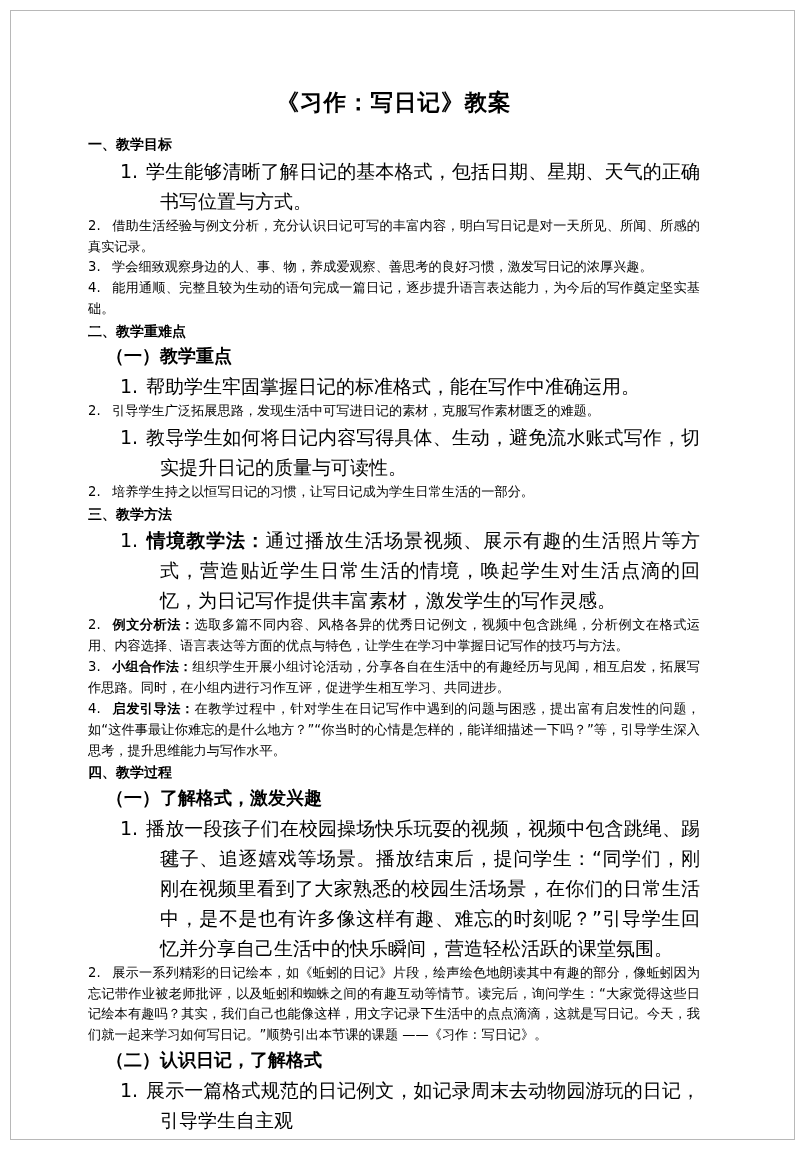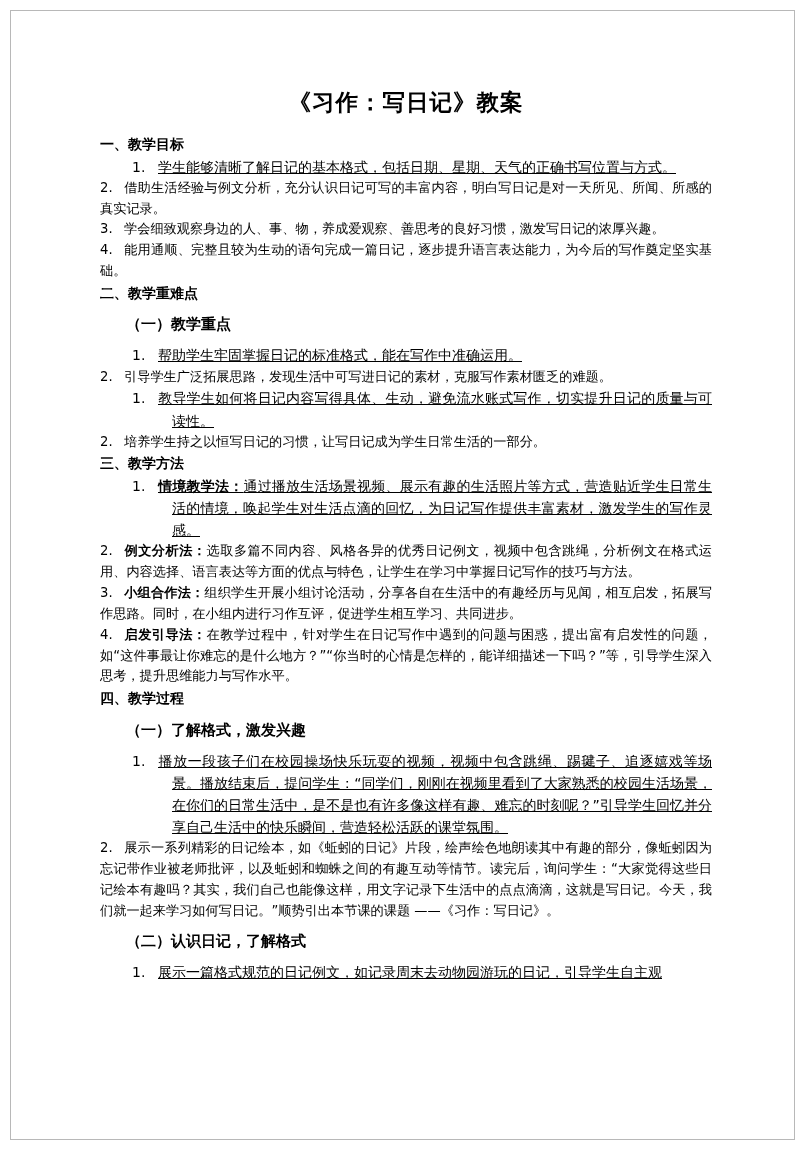--- a/index.html
+++ b/index.html
@@ -23,21 +23,21 @@
     position: absolute;
     left: 10px;
     top: 10px;
     right: 10px;
     bottom: 10px;
     border: 1px solid #b8b8b8;
     pointer-events: none;
   }
   .content {
     position: absolute;
-    left: 100px;
+    left: 88px;
     top: 88px;
     width: 612px;
     color: #000;
   }
   .doc-title {
     text-align: center;
     font-family: "DejaVu Serif", "Liberation Serif", serif;
     font-size: 22.5px;
     font-weight: 700;
     letter-spacing: 1px;
@@ -58,41 +58,40 @@
     margin: 0;
     padding-left: 0;
     text-indent: 0;
   }
   .num-flat .n {
     display: inline-block;
     width: 24px;
   }
   
   .num-ind {
-    font-size: 14px;
+    font-size: 19px;
     line-height: 1.58;
     text-align: justify;
     margin: 0;
     padding-left: 72px;
     text-indent: -40px;
-    text-decoration: underline;
   }
   .num-ind .n {
     display: inline-block;
     width: 26px;
     text-indent: 0;
   }
   .lead {
     font-weight: 700;
   }
   .sub-head {
     font-weight: 700;
-    font-size: 15px;
+    font-size: 18px;
     line-height: 1.6;
-    margin: 8px;
+    margin: 0;
     padding-left: 18px;
   }
 </style>
 </head>
 <body>
 
 <div class="page">
   <div class="page-border"></div>
   <div class="content">
 

